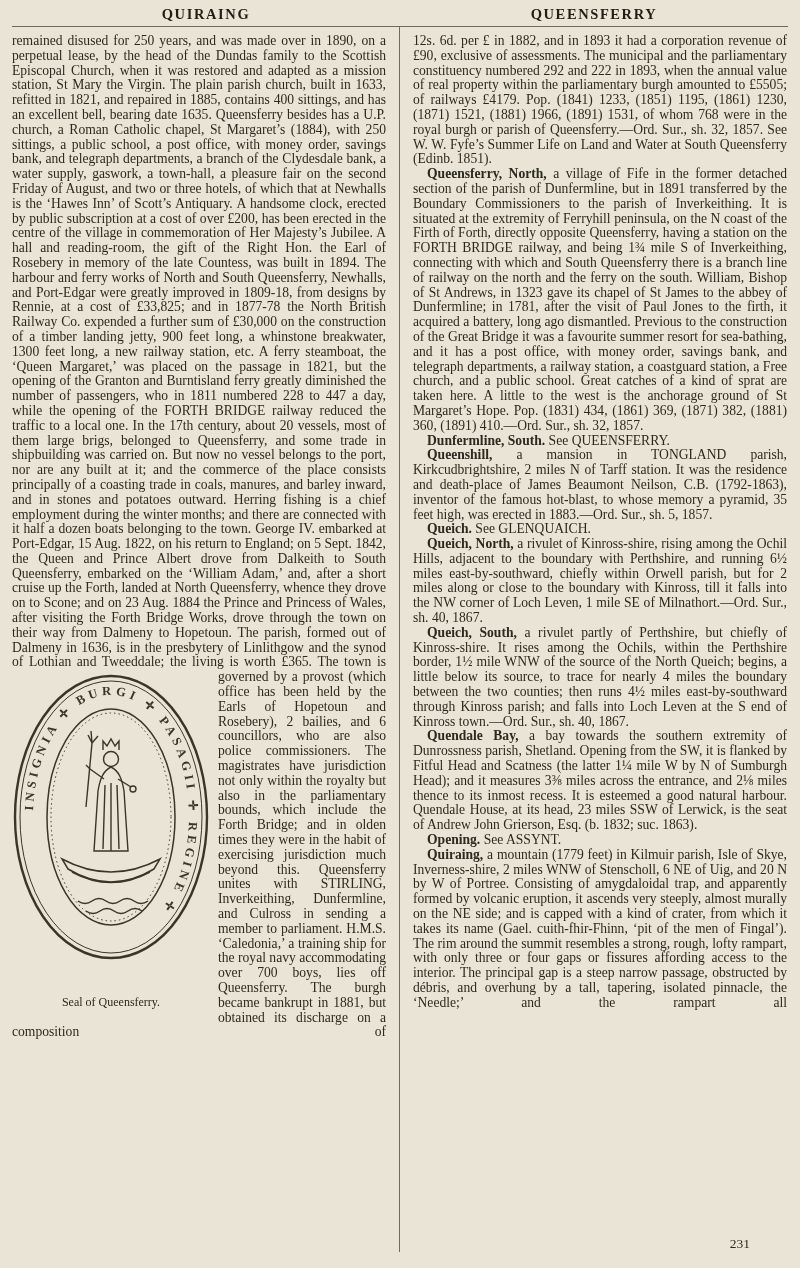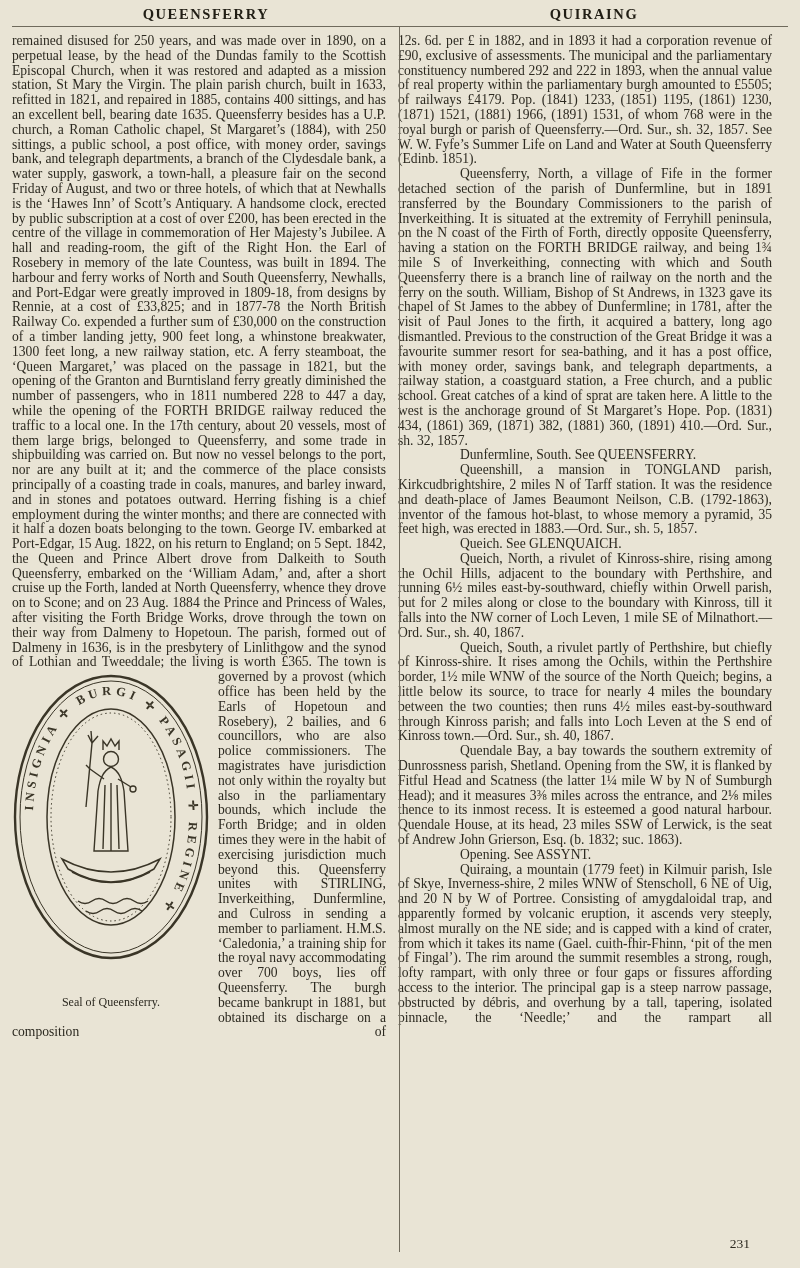--- a/index.html
+++ b/index.html
@@ -8,40 +8,40 @@
     background:#e9e4d5;
     font-family:"Liberation Serif","DejaVu Serif",serif;
     color:#2c2920;
     overflow:hidden;
     position:relative;
   }
   .page{ width:800px; height:1268px; padding:6px 12px 0; position:relative; }
   .running-heads{ display:flex; border-bottom:1px solid #6f6a5c; padding-bottom:3px; }
   .running-head{ flex:1; text-align:center; font-weight:bold; font-size:14.5px; letter-spacing:1.6px; color:#211e15; }
   .column-divider{ position:absolute; left:399px; top:27px; bottom:16px; width:1px; background:#6f6a5c; }
-  .columns{ display:flex; gap:12px; padding-top:7px; }
+  .columns{ display:flex; gap:27px; padding-top:7px; }
   .col{ width:374px; font-size:13.6px; line-height:14.8px; text-align:justify; }
   .para{ text-align:justify; }
   .entry{ text-indent:14px; }
-  .entry-head{ font-weight:normal;margin-left:48px; }
+  .entry-head{ font-weight:bold; }
   .force-just{ text-align-last:justify; }
   .seal{ float:left; width:198px; margin:3px 8px 2px 0; text-align:center; }
   .seal svg{ display:block; margin:0 auto; }
   .seal figcaption{ font-size:12px; line-height:14px; padding-top:3px; color:#2c2920;margin-top:31px; }
   .seal-motto-text{ font-family:"Liberation Serif",serif; font-weight:bold; font-size:12.5px; letter-spacing:4px; fill:#3a3527; }
   .page-number{ position:absolute; bottom:16px; right:50px; font-size:13.5px; color:#2c2920; }
 </style>
 </head>
 <body>
 
 <div class="page">
 
   <div class="running-heads">
+    <div class="running-head">QUIRAING</div>
     <div class="running-head">QUEENSFERRY</div>
-    <div class="running-head">QUIRAING</div>
   </div>
 
   <div class="column-divider"></div>
 
   <div class="columns">
 
     <div class="col">
       <p class="para force-just">remained disused for 250 years, and was made over in 1890, on a perpetual lease, by the head of the Dundas family to the Scottish Episcopal Church, when it was restored and adapted as a mission station, St Mary the Virgin. The plain parish church, built in 1633, refitted in 1821, and repaired in 1885, contains 400 sittings, and has an excellent bell, bearing date 1635. Queensferry besides has a U.P. church, a Roman Catholic chapel, St Margaret’s (1884), with 250 sittings, a public school, a post office, with money order, savings bank, and telegraph departments, a branch of the Clydesdale bank, a water supply, gaswork, a town-hall, a pleasure fair on the second Friday of August, and two or three hotels, of which that at Newhalls is the ‘Hawes Inn’ of Scott’s Antiquary. A handsome clock, erected by public subscription at a cost of over £200, has been erected in the centre of the village in commemoration of Her Majesty’s Jubilee. A hall and reading-room, the gift of the Right Hon. the Earl of Rosebery in memory of the late Countess, was built in 1894. The harbour and ferry works of North and South Queensferry, Newhalls, and Port-Edgar were greatly improved in 1809-18, from designs by Rennie, at a cost of £33,825; and in 1877-78 the North British Railway Co. expended a further sum of £30,000 on the construction of a timber landing jetty, 900 feet long, a whinstone breakwater, 1300 feet long, a new railway station, etc. A ferry steamboat, the ‘Queen Margaret,’ was placed on the passage in 1821, but the opening of the Granton and Burntisland ferry greatly diminished the number of passengers, who in 1811 numbered 228 to 447 a day, while the opening of the FORTH BRIDGE railway reduced the traffic to a local one. In the 17th century, about 20 vessels, most of them large brigs, belonged to Queensferry, and some trade in shipbuilding was carried on. But now no vessel belongs to the port, nor are any built at it; and the commerce of the place consists principally of a coasting trade in coals, manures, and barley inward, and in stones and potatoes outward. Herring fishing is a chief employment during the winter months; and there are connected with it half a dozen boats belonging to the town. George IV. embarked at Port-Edgar, 15 Aug. 1822, on his return to England; on 5 Sept. 1842, the Queen and Prince Albert drove from Dalkeith to South Queensferry, embarked on the ‘William Adam,’ and, after a short cruise up the Forth, landed at North Queensferry, whence they drove on to Scone; and on 23 Aug. 1884 the Prince and Princess of Wales, after visiting the Forth Bridge Works, drove through the town on their way from Dalmeny to Hopetoun. The parish, formed out of Dalmeny in 1636, is in the presbytery of Linlithgow and the synod of Lothian and Tweeddale; the living is worth £365. The town is</p>
 
       <div>

